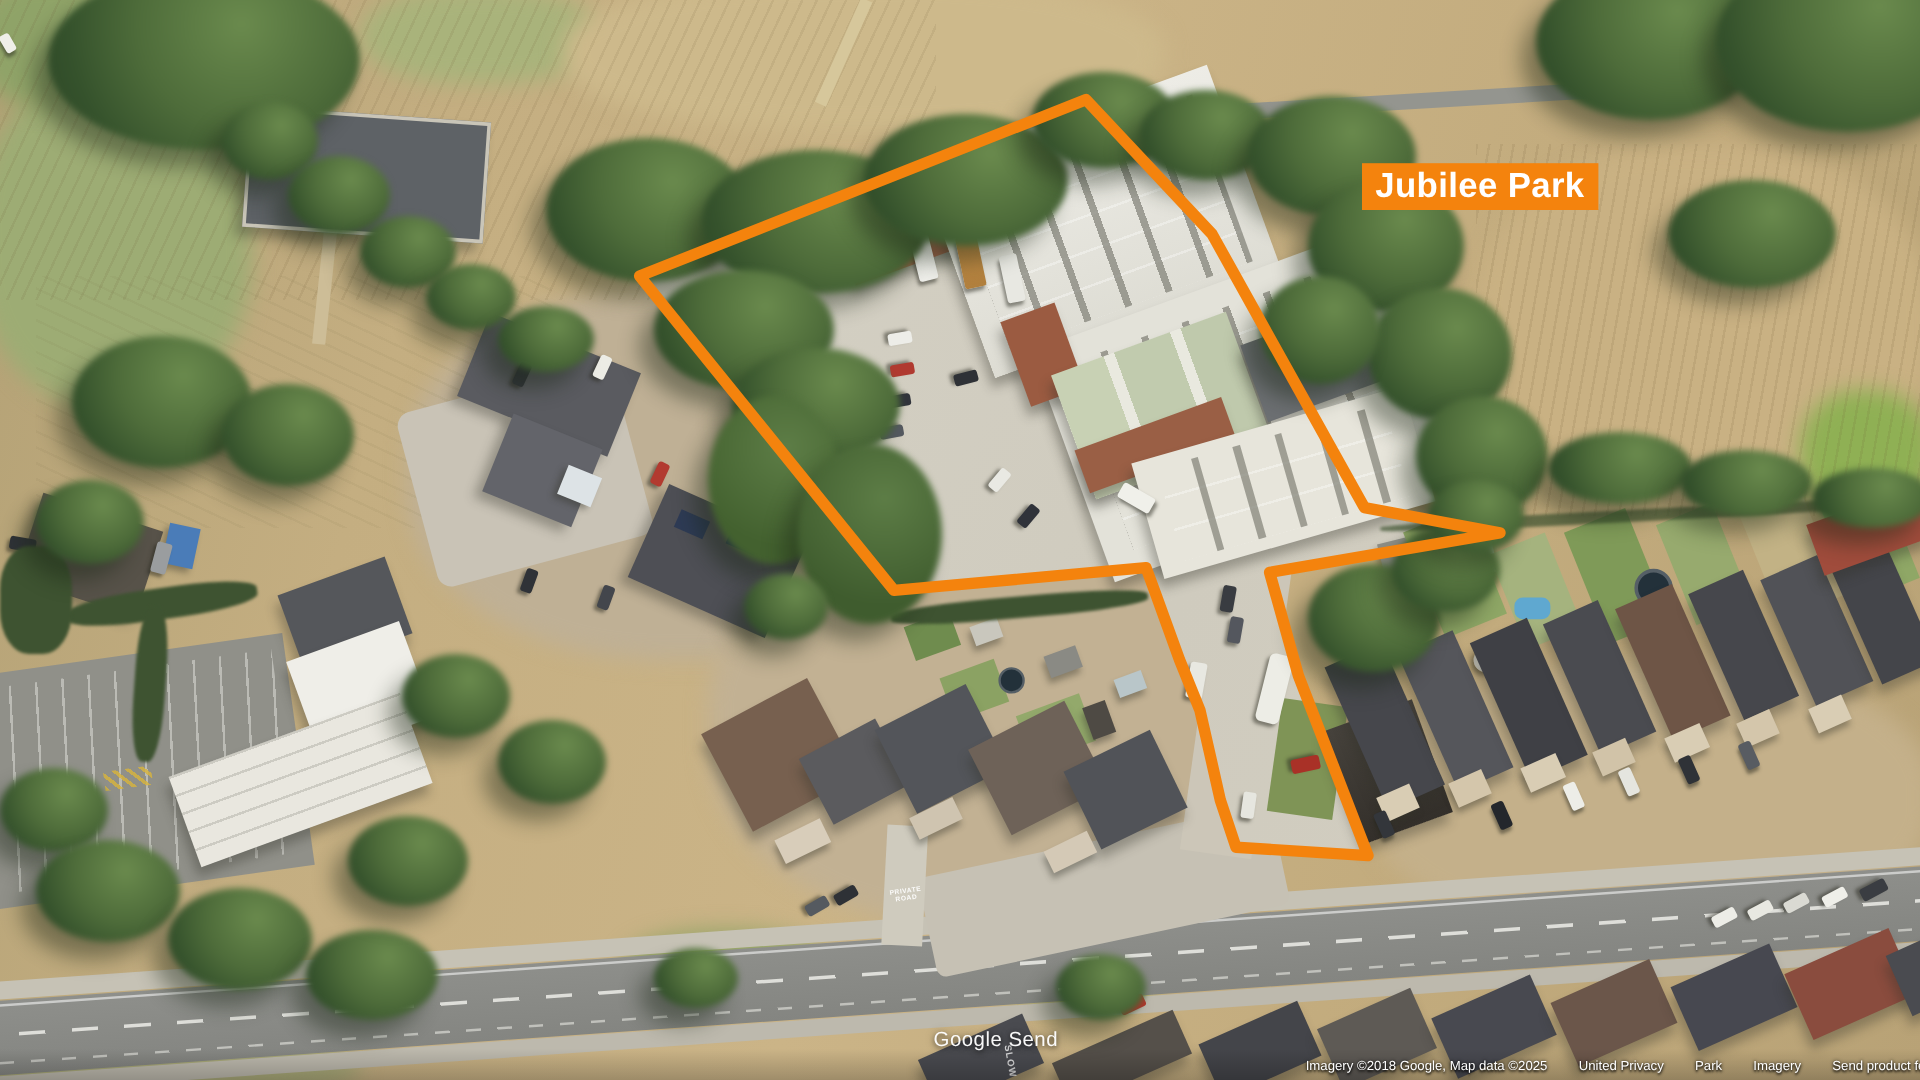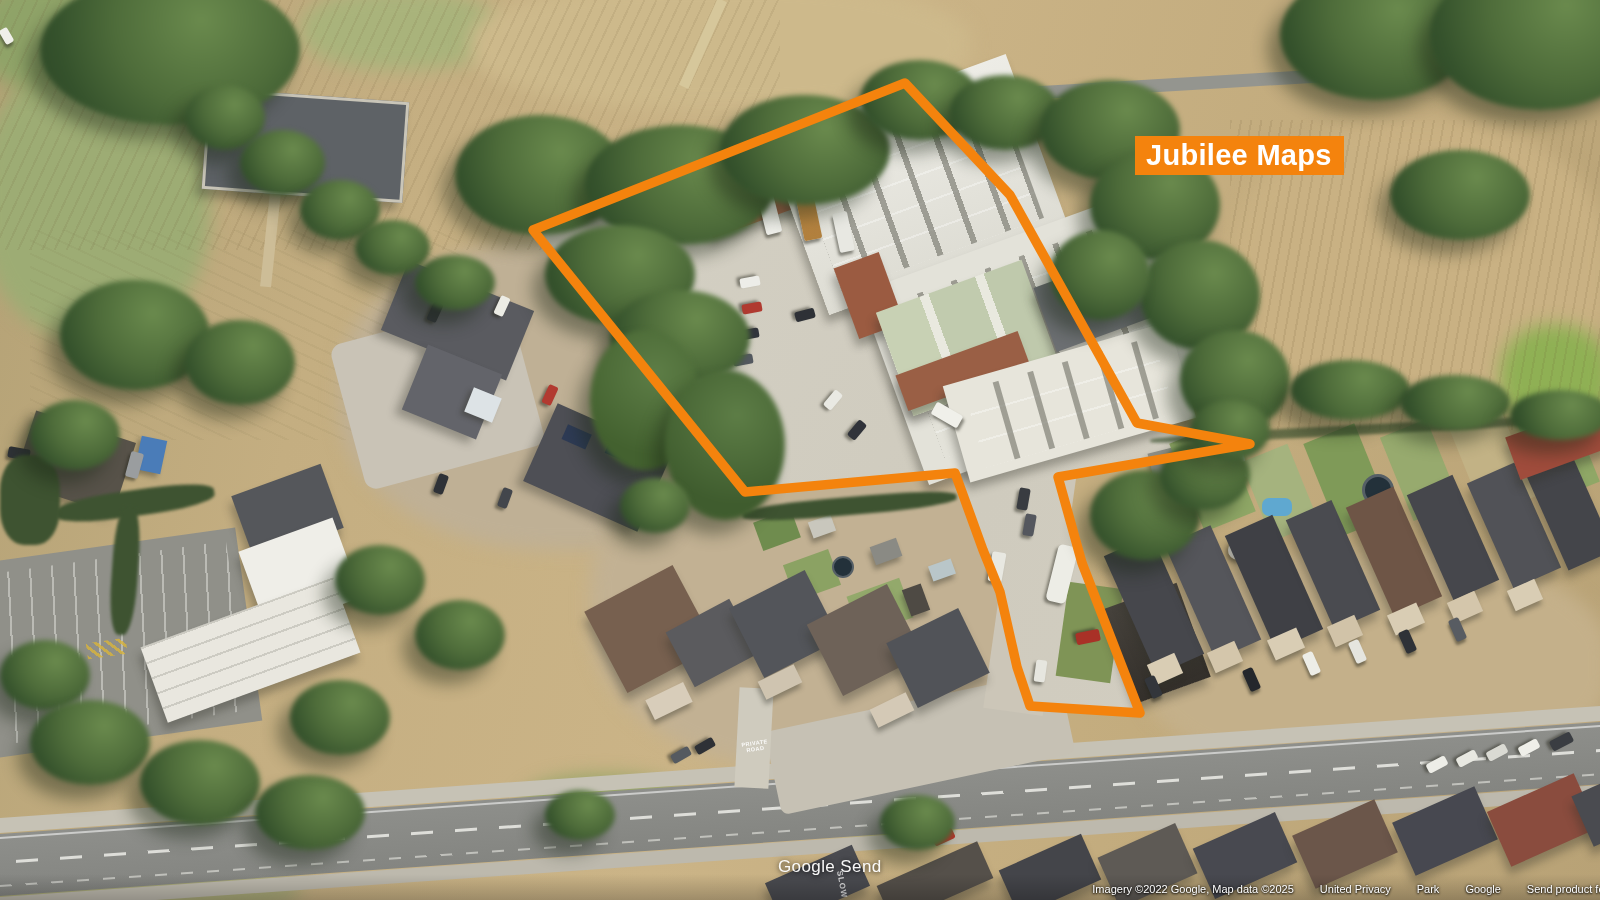--- a/index.html
+++ b/index.html
@@ -277,24 +277,24 @@
 
     <div class="roadtxt" style="left:735px;top:740px;width:40px;font-size:5.5px;line-height:6px;letter-spacing:.5px;white-space:pre-line;transform:rotate(-8deg)">PRIVATE
 ROAD</div>
     <div class="roadtxt" style="left:828px;top:880px;font-size:8px;letter-spacing:1px;transform:rotate(80deg);opacity:.85">SLOW</div>
   </div>
 
   <svg class="overlay-svg" width="1600" height="900" viewBox="0 0 1600 900">
     <polygon fill="none" stroke-width="9.5" stroke-linejoin="round" stroke-linecap="round" stroke="#F4830D" points="533,230 905,83 1010,195 1137,423 1250,444 1058,477 1082,563 1140,713 1030,706 1017,667 1000,592 983,550 962,492 955,473 745,492"></polygon>
   </svg>
 
-  <div class="site-label">Jubilee Maps</div>
+  <div class="site-label">Jubilee Park</div>
 
   <div class="bottom-fade"></div>
   <div class="watermark">Google Send</div>
   <div class="attribution">
-    <span>Imagery ©2022 Google, Map data ©2025</span>
+    <span>Imagery ©2018 Google, Map data ©2025</span>
     <span>United Privacy</span>
     <span class="lnk">Park</span>
-    <span class="lnk">Google</span>
+    <span class="lnk">Imagery</span>
     <span class="lnk">Send product feedback</span>
   </div>
 </div>
 
 </body></html>

